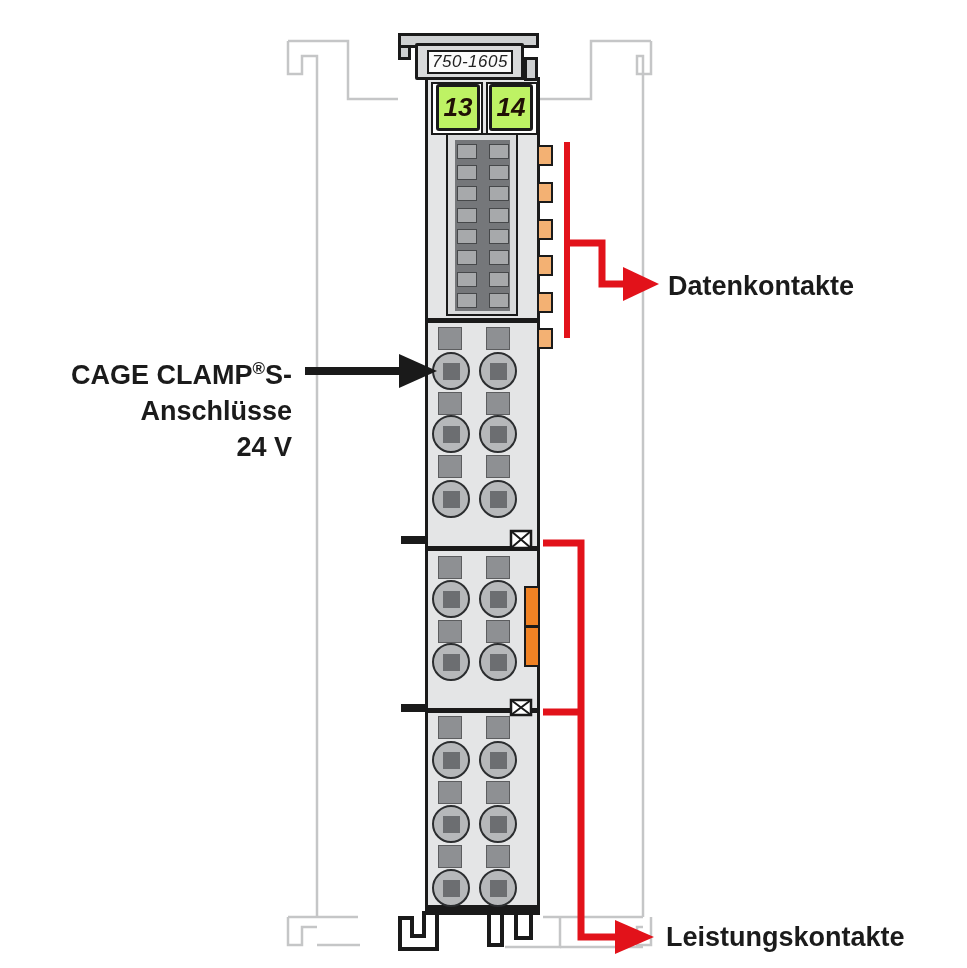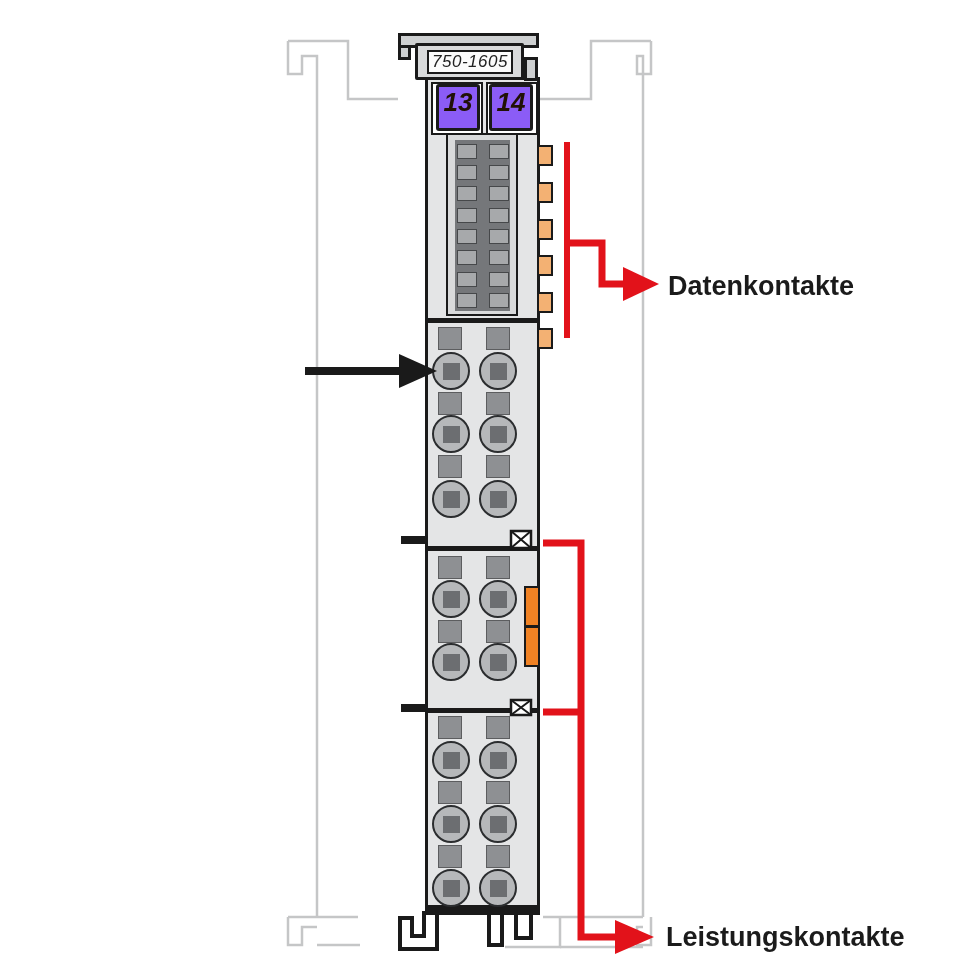--- a/index.html
+++ b/index.html
@@ -22,22 +22,22 @@
   
   .cap-bar{left:398px;top:33px;width:141px;height:15px;background:#ced0d1;border:3px solid #1a1a1a;}
   .cap-hook-l{left:398px;top:33px;width:13px;height:27px;background:#ced0d1;border:3px solid #1a1a1a;}
   .cap-plate{left:415px;top:43px;width:109px;height:37px;background:#d9dadb;border:3px solid #1a1a1a;border-radius:2px;}
   .cap-inner{left:427px;top:50px;width:86px;height:24px;background:#fbfbfb;border:2px solid #1a1a1a;
     display:flex;align-items:center;justify-content:center;font-size:17px;letter-spacing:.5px;color:#222;}
   .cap-hook-r{left:524px;top:57px;width:14px;height:24px;background:#ced0d1;border:3px solid #1a1a1a;}
 
   
   .slot{top:82px;width:52px;height:53px;background:#ffffff;border:2px solid #1a1a1a;}
-  .btn{top:84px;width:44px;height:47px;background:#8b5cf6;border:3px solid #1a1a1a;border-radius:3px;
-    display:flex;align-items:flex-start;justify-content:center;font-size:26px;font-weight:700;color:#211105;}
+  .btn{top:84px;width:44px;height:47px;background:#bef264;border:3px solid #1a1a1a;border-radius:3px;
+    display:flex;align-items:center;justify-content:center;font-size:26px;font-weight:700;color:#211105;}
 
   
   .panel-frame{left:446px;top:133px;width:72px;height:183px;background:#d9dadb;border:2px solid #1a1a1a;}
   .panel-dark{left:455px;top:140px;width:55px;height:171px;background:#75777a;}
   .pin{width:20px;height:15px;background:#a7a9ab;border:1px solid #46484a;}
 
   
   .tab{left:537px;width:16px;height:21px;background:#f3b173;border:2px solid #1a1a1a;}
 
   
@@ -196,17 +196,22 @@
     </g>
 
     <g stroke="#e2121a" fill="none">
       <path d="M543,543 H581 V937 H618" stroke-width="7"></path>
       <path d="M543,712 H581" stroke-width="7"></path>
       <polygon points="615,920 654,937 615,954" fill="#e2121a" stroke="none"></polygon>
     </g>
   </svg>
 
   <div id="texts">
+    <div class="abs cage">
+      <div><span>CAGE CLAMP</span><sup>®</sup><span>S-</span></div>
+      <div>Anschlüsse</div>
+      <div>24 V</div>
+    </div>
     <div class="abs callout" style="left:666px;top:922px">Leistungskontakte</div>
     <div class="abs callout" style="left:668px;top:271px">Datenkontakte</div>
   </div>
 
 </div>
 
 </body></html>

